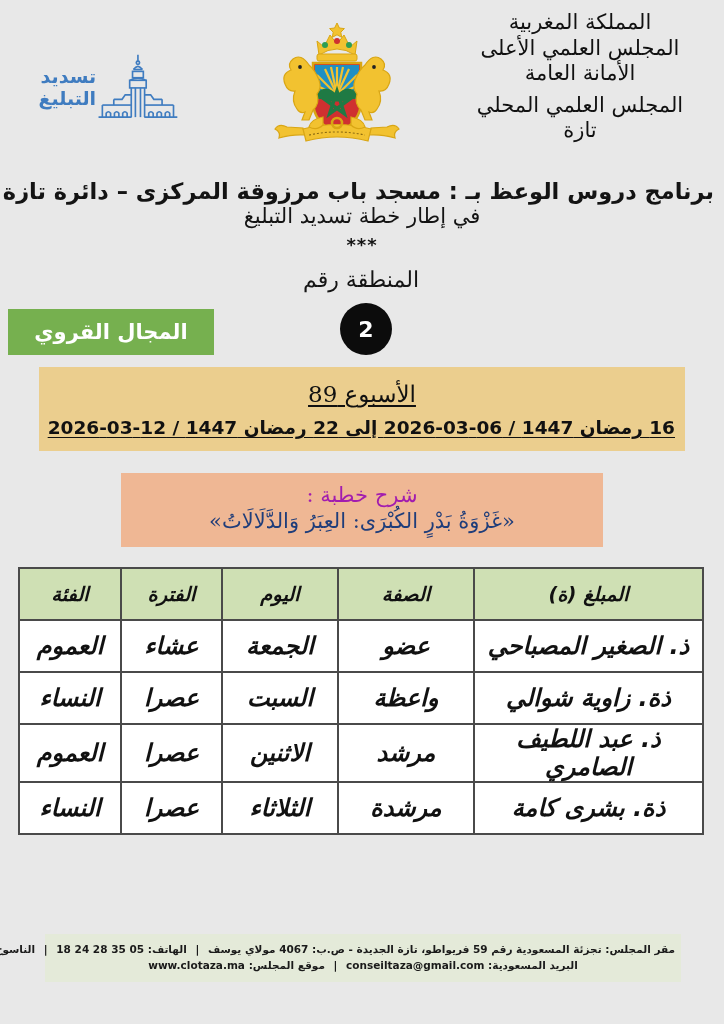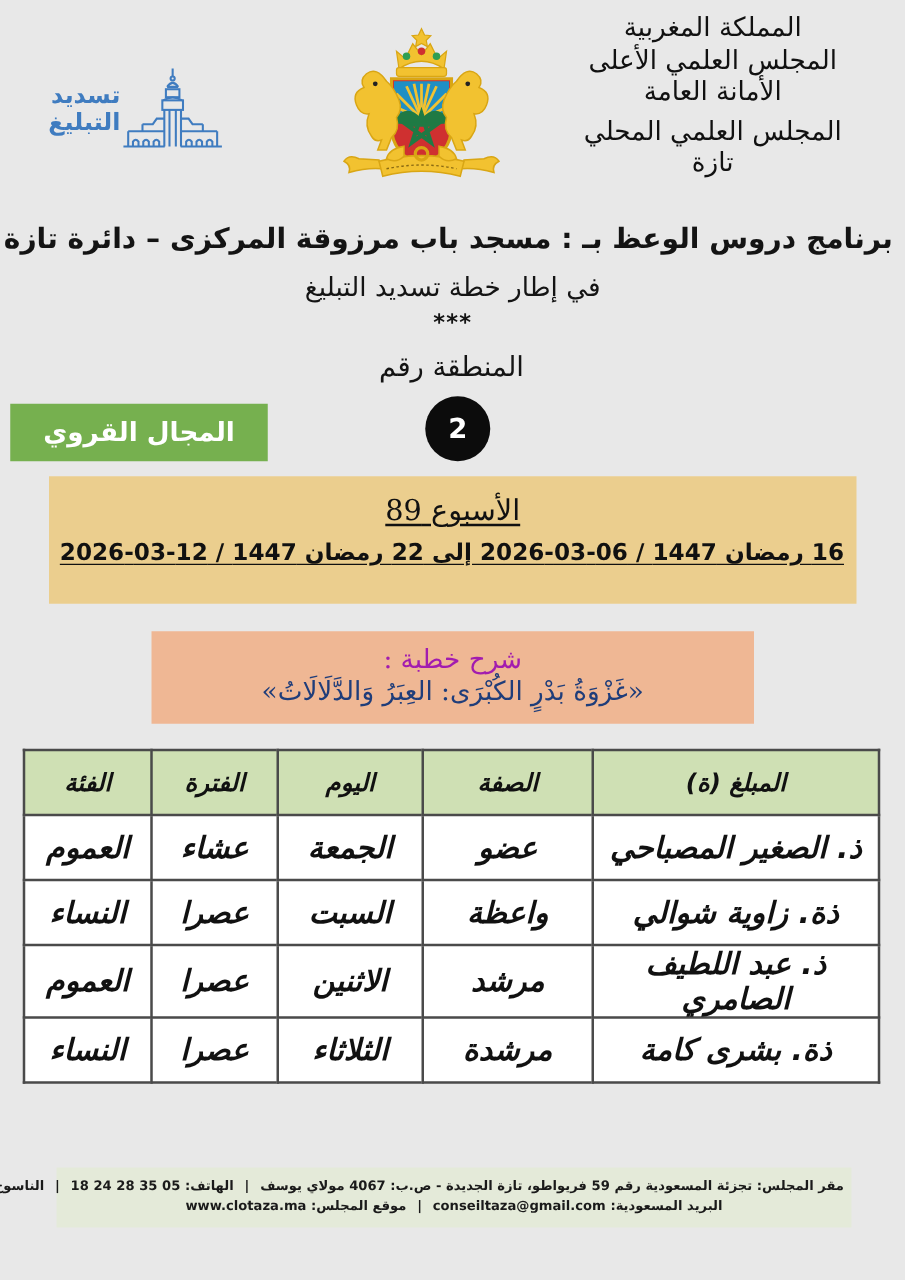--- a/index.html
+++ b/index.html
@@ -53,21 +53,21 @@
     top: 14px;
     width: 150px;
     height: 148px;
     display: flex;
     align-items: center;
     justify-content: center;
   }
 
   .ministry-block {
     position: absolute;
-    right: 24px;
+    right: 14px;
     top: 10px;
     width: 260px;
     text-align: center;
     line-height: 1.22;
     color: #111;
   }
   .ministry-block div {
     font-size: 21px;
     font-weight: 400;
     font-family: "DejaVu Serif", "Liberation Serif", serif;
@@ -80,21 +80,20 @@
     margin-top: 10px;
     text-align: center;
     font-size: 22.5px;
     font-weight: 700;
     color: #141414;
     letter-spacing: -.2px;
     padding: 0 10px;
     white-space: nowrap;
   }
   .sub-title {
-    margin-top: 14px;
     text-align: center;
     font-size: 21px;
     font-weight: 400;
     font-family: "DejaVu Serif", "Liberation Serif", serif;
     color: #141414;
   }
   .stars {
     margin-top: 6px;
     text-align: center;
     font-size: 18px;
@@ -143,21 +142,21 @@
     padding: 11px 18px;
     min-width: 206px;
     text-align: center;
   }
 
   
   .week-banner {
     margin: 6px auto 0;
     width: 646px;
     background: #ebce8e;
-    padding: 14px 10px 30px;
+    padding: 14px 10px 13px;
     text-align: center;
   }
   .week-line1 {
     font-size: 23px;
     font-weight: 400;
     font-family: "DejaVu Serif", "Liberation Serif", serif;
     color: #111;
     text-decoration: underline;
     text-underline-offset: 3px;
   }

